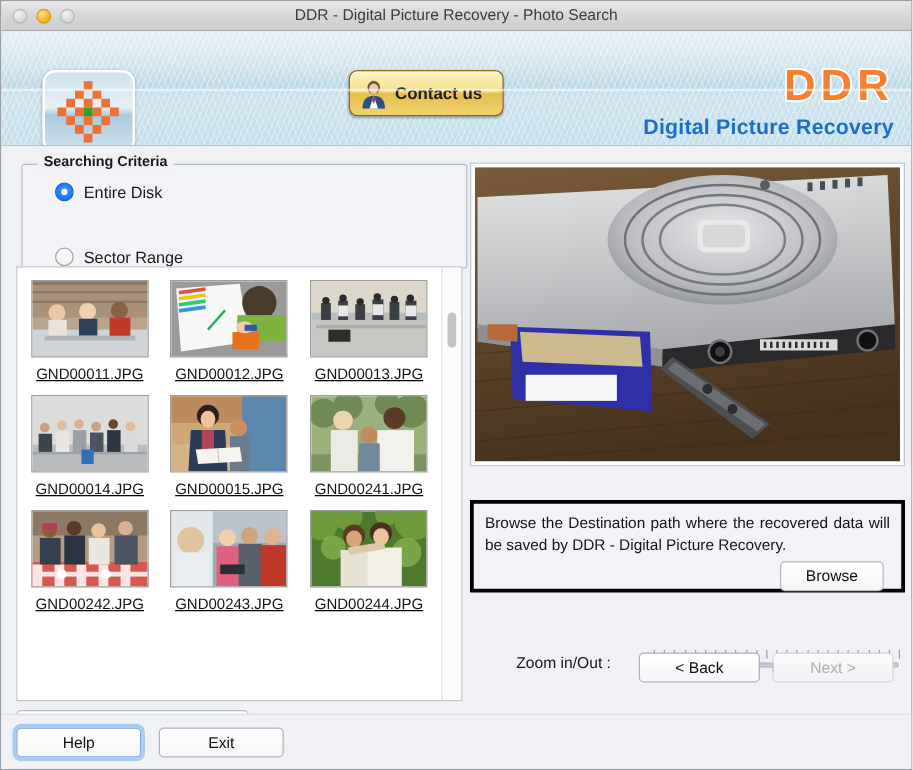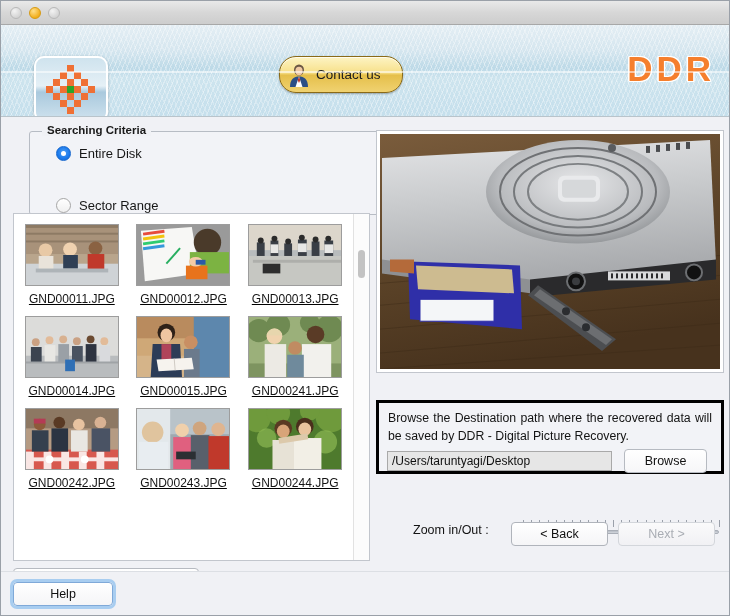--- a/index.html
+++ b/index.html
@@ -67,25 +67,25 @@
     box-shadow: 0 1px 3px rgba(0,0,0,0.25);
     overflow: hidden;
   }
   .logo-art {
     position: absolute; left: 50%; top: 50%;
     transform: translate(-50%,-50%);
   }
   .contact-btn {
     position: absolute; left: 278px; top: 31px;
     width: 122px; height: 35px;
-    border-radius: 17px;
+    border-radius: 7px;
     border: 1px solid #8a6a17;
     background: linear-gradient(to bottom, #fdf4c4 0%, #f7e08a 45%, #e5bf4a 52%, #f0d271 100%);
     box-shadow: 0 1px 2px rgba(0,0,0,0.3), inset 0 1px 0 rgba(255,255,255,0.7);
-    display: flex; align-items: center; cursor: pointer;
+    display: flex; align-items: center; cursor: pointer; font-weight: bold;
   }
   .contact-icon {
     margin-left: 8px; width: 22px; height: 24px; flex: none;
   }
   .contact-label {
     margin-left: 6px;
     font-size: 13.5px; color: #1b1b1b;
   }
   .brand {
     position: absolute; right: 14px; top: 26px;
@@ -110,21 +110,21 @@
     position: relative;
     height: 499px;
     background: #f0f1f5;
   }
 
   
   .left-col {
     position: absolute; left: 0; top: 0; width: 370px; height: 499px;
   }
   .group {
-    position: absolute; left: 28px; top: 14px;
+    position: absolute; left: 16px; top: 14px;
     width: 357px; height: 84px;
     border: 1px solid #b7bcc4;
     border-radius: 3px;
     background: #f2f3f7;
     box-sizing: border-box;
   }
   .group-title {
     position: absolute; left: 12px; top: -8px;
     background: #f0f1f5;
     padding: 0 5px;
@@ -353,20 +353,21 @@
 <body>
 
 <div class="window">
 
   <div class="titlebar">
     <div class="traffic">
       <div class="dot gray"></div>
       <div class="dot amber"></div>
       <div class="dot gray"></div>
     </div>
+    <div class="title-text">DDR - Digital Picture Recovery - Photo Search</div>
   </div>
 
   <div class="banner">
     <div class="logo-box">
       <svg class="logo-art" width="56" height="52" viewBox="0 0 56 52">
         <g fill="#ef7034">
           <rect x="24" y="2" width="7" height="7"></rect>
           <rect x="17" y="9" width="7" height="7"></rect>
           <rect x="31" y="9" width="7" height="7"></rect>
           <rect x="10" y="16" width="7" height="7"></rect>
@@ -393,20 +394,21 @@
         <ellipse cx="11" cy="8" rx="3.6" ry="4.2" fill="#f0c9a2"></ellipse>
         <path d="M2 24 C2 16 6 13.5 11 13.5 C16 13.5 20 16 20 24 Z" fill="#2b4f86"></path>
         <path d="M11 13.5 L7.5 24 L11 24 L14.5 24 Z" fill="#ffffff"></path>
         <path d="M11 14 L9.6 17 L11 20 L12.4 17 Z" fill="#c0392b"></path>
       </svg>
       <span class="contact-label">Contact us</span>
     </div>
 
     <div class="brand">
       <div class="brand-ddr">DDR</div>
+      <div class="brand-sub">Digital Picture Recovery</div>
     </div>
   </div>
 
   <div class="content">
 
     <div class="left-col">
       <div class="group">
         <div class="group-title">Searching Criteria</div>
         <div class="radio-row r1">
           <span class="radio on"></span>
@@ -752,21 +754,20 @@
             <path d="M158 152 L236 206 L222 218 L148 162 Z" fill="#4c4e51"></path>
             <path d="M160 156 L232 206 L226 212 L154 162 Z" fill="#6c6e71"></path>
             <circle cx="186" cy="178" r="4" fill="#2b2d30"></circle>
             <circle cx="206" cy="194" r="4" fill="#2b2d30"></circle>
           </svg>
         </div>
       </div>
 
       <div class="dest-box">
         <div class="dest-text">Browse the Destination path where the recovered data will be saved by DDR - Digital Picture Recovery.</div>
-        <input class="path-field" type="text" readonly="" value="/Users/taruntyagi/Desktop" style="">
         <div class="browse-btn">Browse</div>
       </div>
 
       <div class="zoom-row">
         <div class="zoom-label">Zoom in/Out :</div>
         <div class="slider">
           <div class="slider-ticks" id="slider-ticks">
               <div class="tick" style="left: 0%;"></div>
               <div class="tick" style="left: 4.16667%;"></div>
               <div class="tick" style="left: 8.33333%;"></div>
@@ -798,15 +799,16 @@
         </div>
       </div>
 
       <div class="nav-btn nav-back">&lt; Back</div>
       <div class="nav-btn nav-next">Next &gt;</div>
     </div>
   </div>
 
   <div class="footer">
     <div class="foot-btn foot-help">Help</div>
+    <div class="foot-btn foot-exit">Exit</div>
   </div>
 
 </div>
 
 </body></html>

